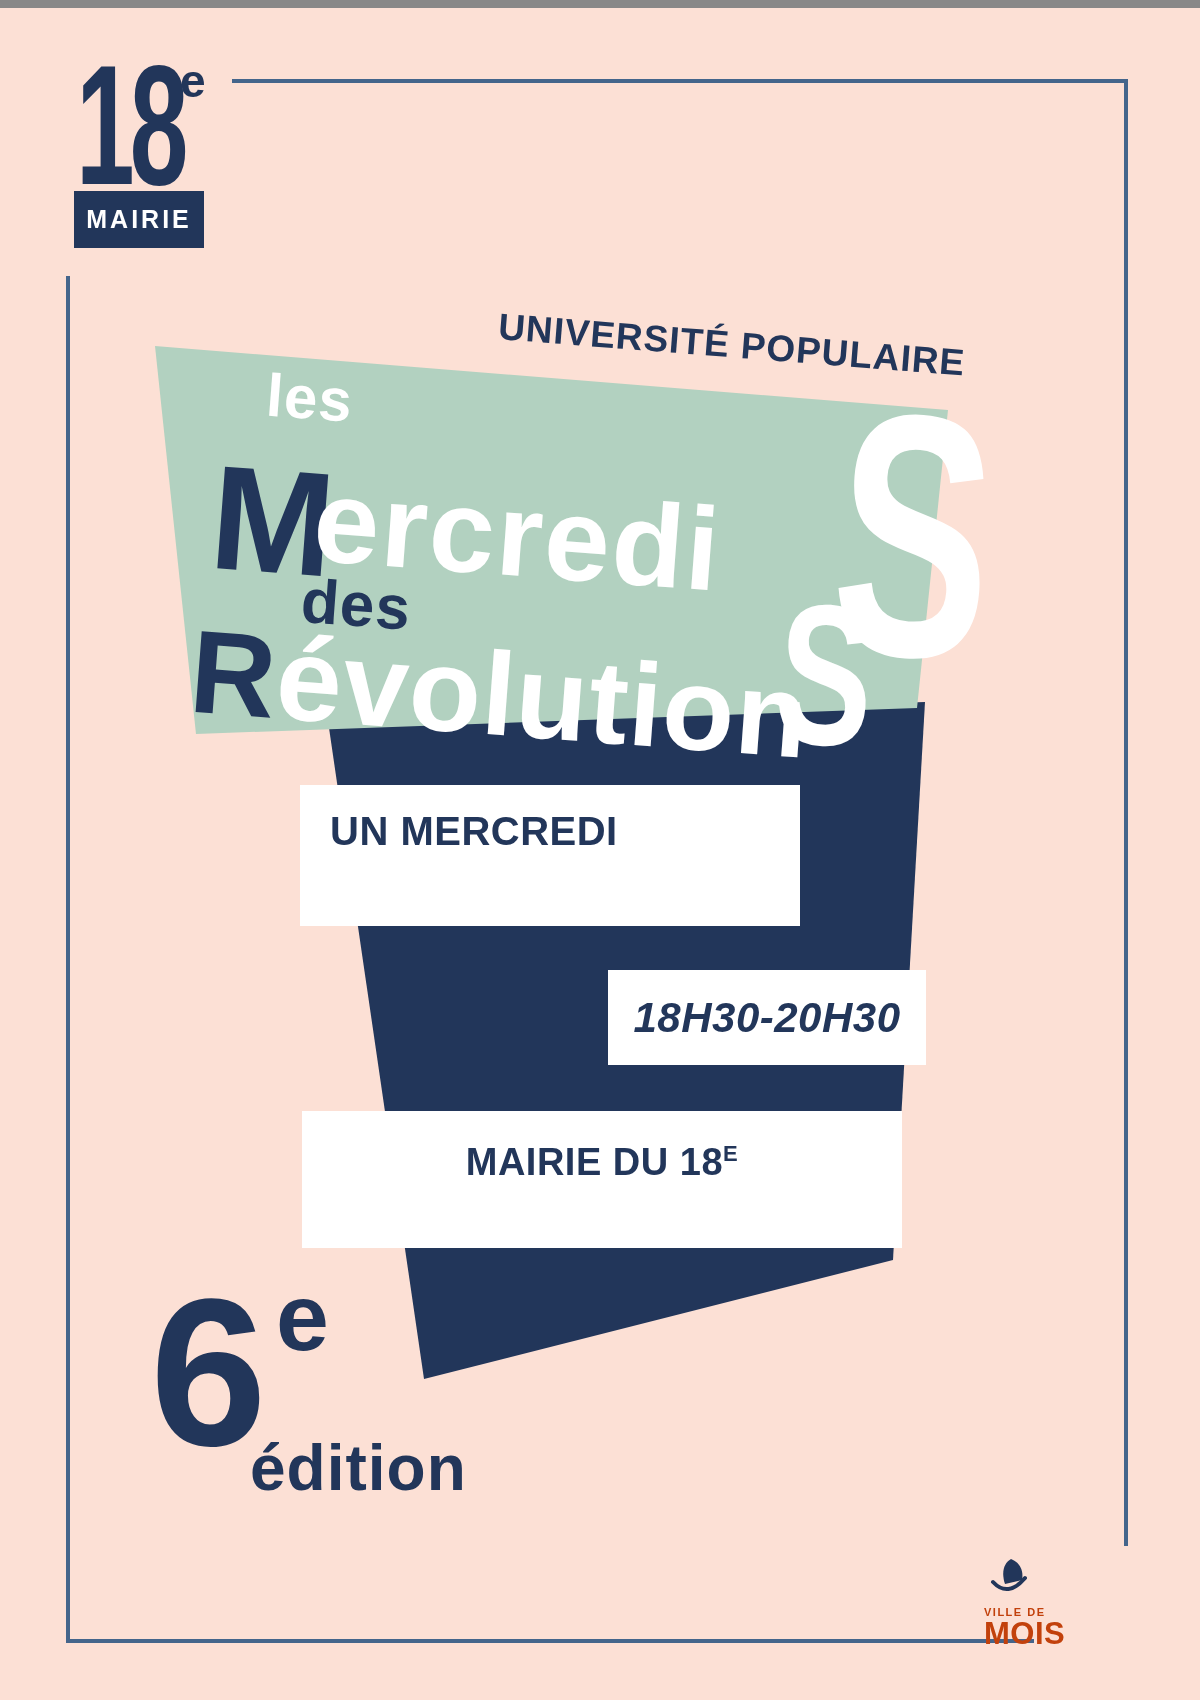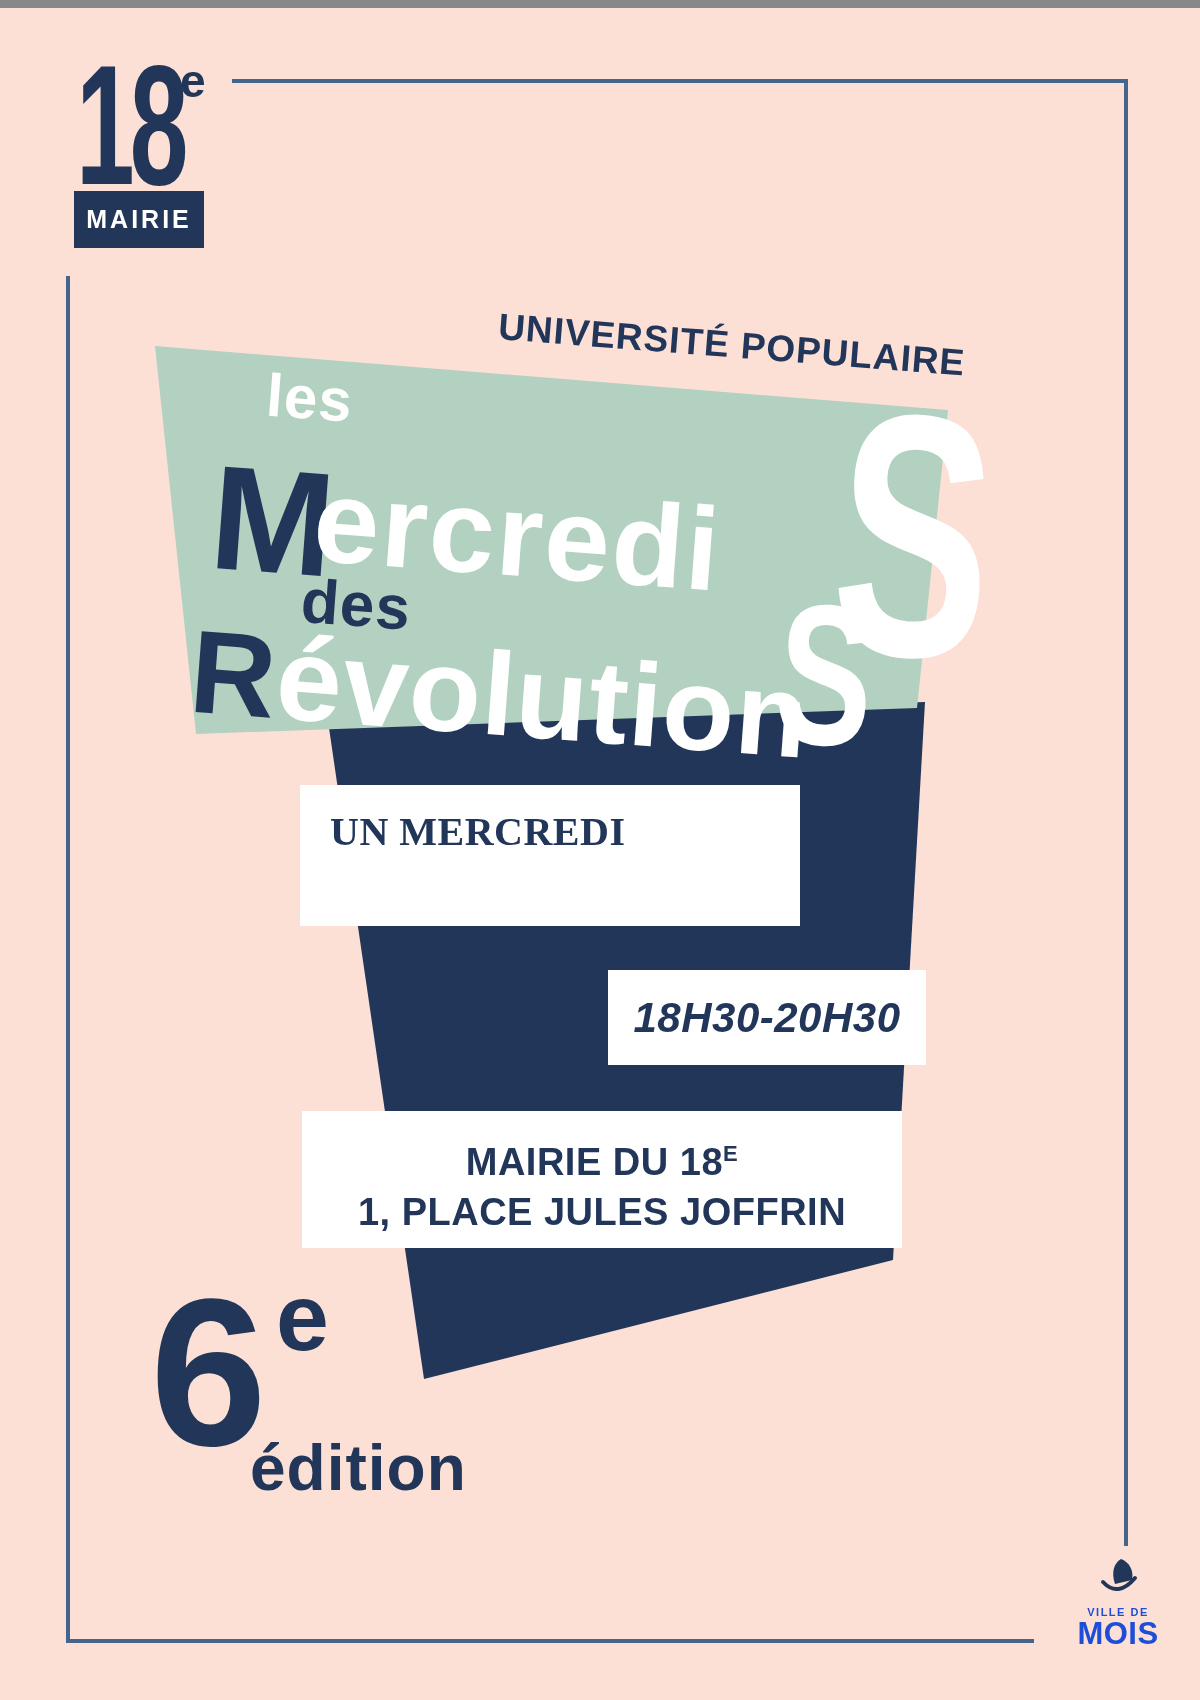--- a/index.html
+++ b/index.html
@@ -75,41 +75,41 @@
     transform:scale(0.72,1);transform-origin:left top;
   }
 
   
   .info-box{position:absolute;background:#ffffff;color:#22365a;}
   .box-frequency{
     left:300px;top:777px;width:500px;height:141px;
     font-size:40px;font-weight:800;letter-spacing:0.5px;
     line-height:49px;padding:0;
   }
-  .box-frequency .inner{position:absolute;left:30px;top:22px;font-family:Liberation Serif, serif;}
+  .box-frequency .inner{position:absolute;left:30px;top:22px;}
   .box-time{
     left:608px;top:962px;width:318px;height:95px;
     font-size:42px;font-weight:800;letter-spacing:0.5px;
     text-align:center;line-height:95px;font-style:italic;
   }
   .box-venue{
     left:302px;top:1103px;width:600px;height:137px;
     font-size:38px;font-weight:800;letter-spacing:0.5px;
     text-align:center;line-height:50px;
   }
   .box-venue .inner{position:absolute;left:0;top:18px;width:100%;}
   .box-venue sup{font-size:22px;vertical-align:super;}
 
   
   .ed-number{left:150px;top:1260px;font-size:210px;line-height:1;font-weight:800;color:#22365a;}
   .ed-sup{left:276px;top:1262px;font-size:95px;line-height:1;font-weight:800;color:#22365a;}
   .ed-label{left:250px;top:1428px;font-size:64px;line-height:1;font-weight:800;color:#22365a;letter-spacing:1px;}
 
   
-  .paris-logo{left:1060px;top:1548px;width:116px;text-align:center;color:#1d4ed8;}
+  .paris-logo{left:984px;top:1548px;width:116px;color:#c2410c;}
   .paris-small{font-size:11px;font-weight:700;letter-spacing:1.5px;line-height:1.1;}
   .paris-big{font-size:31px;font-weight:800;letter-spacing:0.5px;line-height:1;}
 </style>
 </head>
 <body>
 
 <div class="poster">
 
   <div class="frame-line frame-top"></div>
   <div class="frame-line frame-right"></div>
@@ -145,21 +145,20 @@
     </div>
   </div>
 
   <div class="info-box box-time">
     <span>18H30-20H30</span>
   </div>
 
   <div class="info-box box-venue">
     <div class="inner">
       <div><span>MAIRIE DU 18</span><sup>E</sup></div>
-      <div>1, PLACE JULES JOFFRIN</div>
     </div>
   </div>
 
   <div class="abs ed-number">6</div>
   <div class="abs ed-sup">e</div>
   <div class="abs ed-label">édition</div>
 
   <div class="abs paris-logo">
     <svg width="48" height="46" viewBox="0 0 48 44">
       <path d="M27,2 C35,5 40,13 38,23 L21,27 C17,15 20,6 27,2 Z" fill="#22365a"></path>

